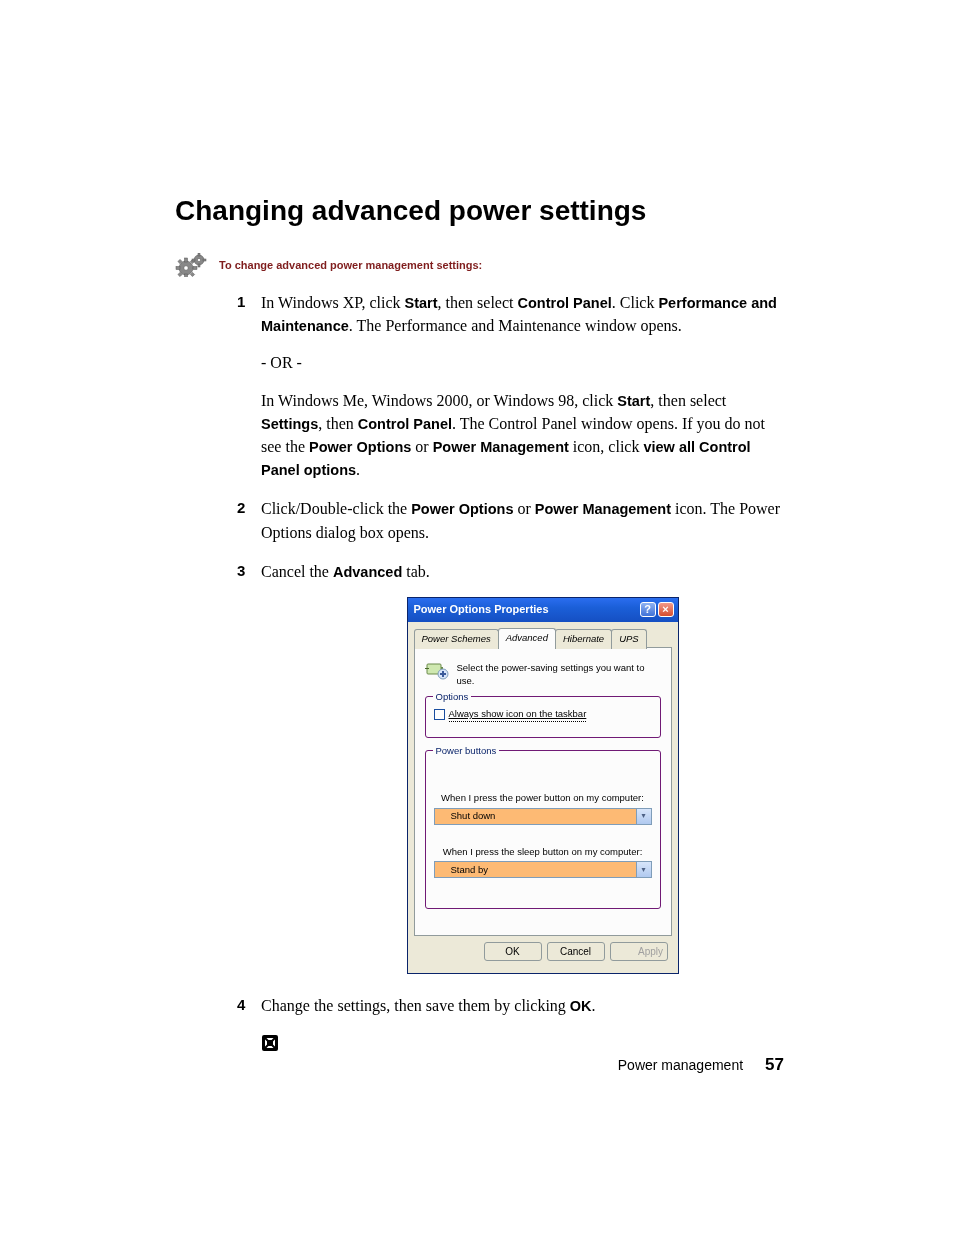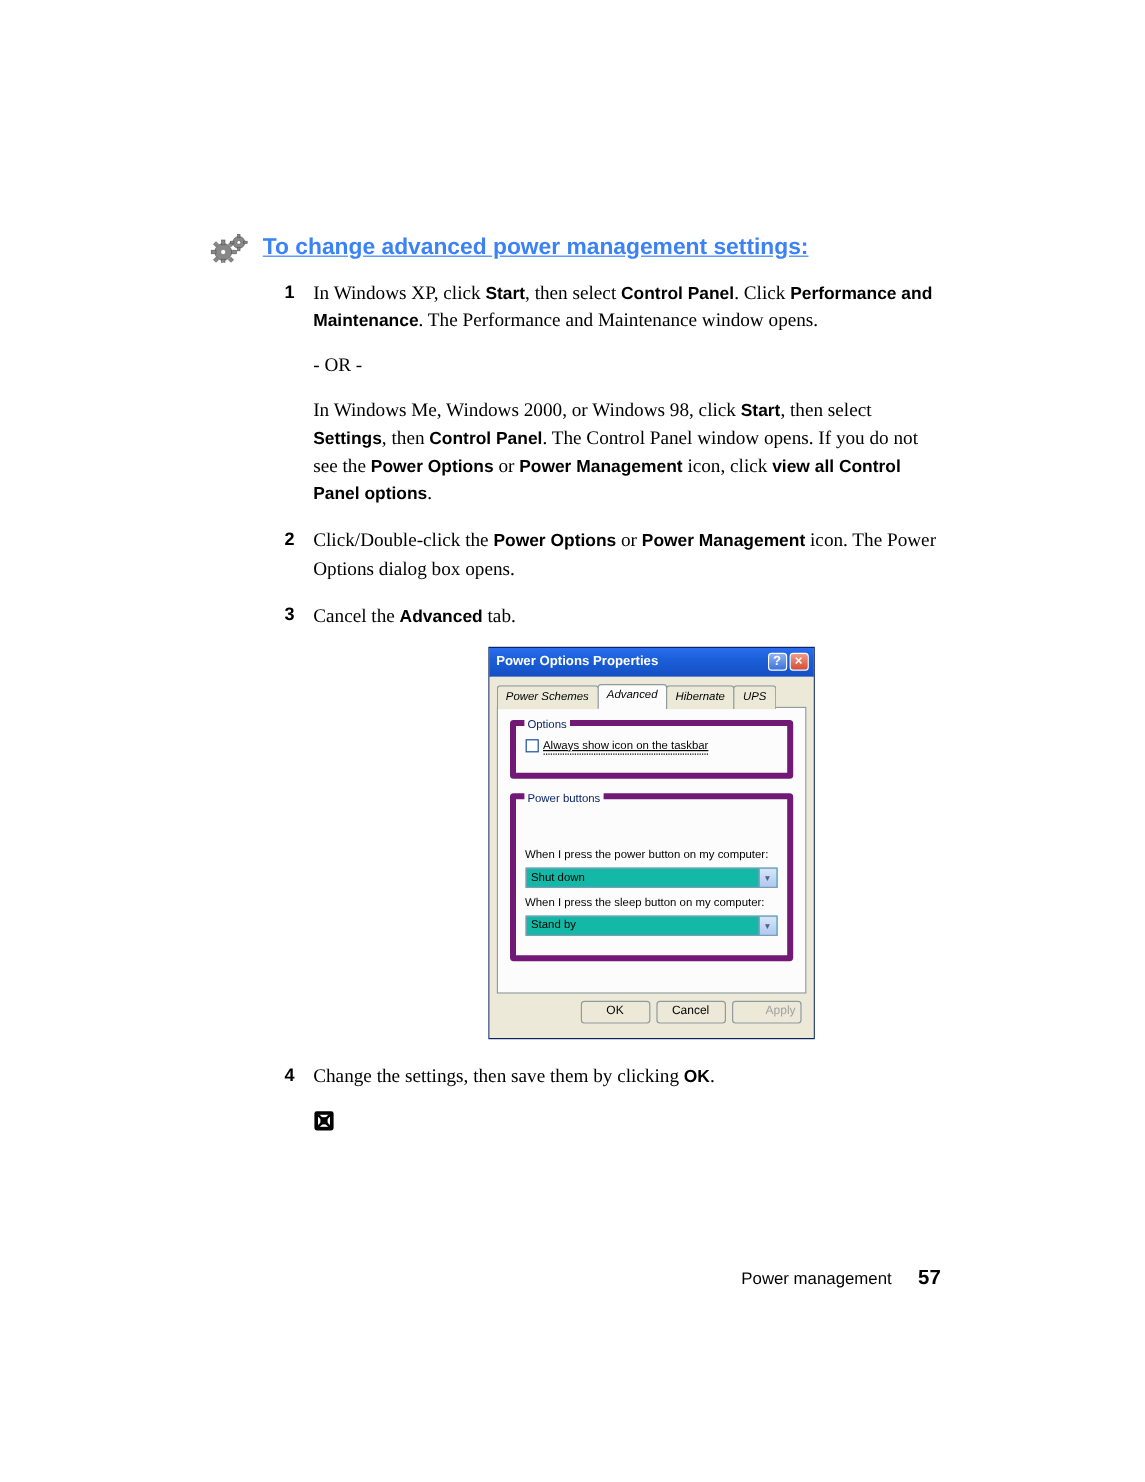--- a/index.html
+++ b/index.html
@@ -28,23 +28,22 @@
     margin-bottom: 14px;
   }
   .gear-icon {
     width: 34px;
     height: 24px;
     flex-shrink: 0;
   }
   .subhead {
     font-family: Arial, Helvetica, sans-serif;
     font-weight: bold;
-    font-size: 19px;
-    color: #3b82f6;
-    text-decoration: underline;
+    font-size: 11px;
+    color: #7f1d1d;
   }
   ol.steps {
     list-style: none;
     counter-reset: step;
     margin-left: 62px;
   }
   ol.steps > li {
     counter-increment: step;
     position: relative;
     padding-left: 24px;
@@ -145,25 +144,26 @@
     gap: 8px;
     margin-bottom: 8px;
   }
   .battery-icon {
     width: 24px;
     height: 22px;
     flex-shrink: 0;
   }
   .pane-desc { font-size: 9.5px; padding-top: 3px; }
   .fieldset {
-    border: 5px solid #701a75;
+    border: 1px solid #701a75;
     border-radius: 3px;
     padding: 10px 8px 10px 8px;
     margin-bottom: 12px;
     position: relative;
+    text-align: center;
   }
   .fieldset .legend {
     position: absolute;
     top: -7px;
     left: 7px;
     background: #fcfcfc;
     padding: 0 3px;
     font-size: 9.5px;
     color: #0a246a;
   }
@@ -189,28 +189,28 @@
     color: #2a8a2a;
     font-size: 9px;
     font-weight: bold;
     line-height: 1;
   }
   .dotted { border-bottom: 1px dotted #000; padding-bottom: 0px; }
   .pb-space { height: 28px; }
   .fld-label { font-size: 9.5px; margin: 2px 0 3px 0; }
   .select {
     border: 1px solid #7f9db9;
-    background: #14b8a6;
+    background: #fdba74;
     height: 17px;
     display: flex;
     align-items: center;
     justify-content: space-between;
-    padding-left: 4px;
+    padding-left: 16px;
     font-size: 9.5px;
-    margin-bottom: 6px;
+    margin-bottom: 20px;
   }
   .select .sel-arrow {
     width: 15px;
     height: 15px;
     background: linear-gradient(to bottom,#d7e5fa,#b0c9ef);
     border-left: 1px solid #7f9db9;
     display: flex;
     align-items: center;
     justify-content: center;
     color: #4d6185;
@@ -248,20 +248,21 @@
     display: flex;
     align-items: baseline;
     gap: 22px;
   }
   .footer .pnum { font-weight: bold; font-size: 17px; }
 </style>
 </head>
 <body>
 
 <div class="page">
+  <h1>Changing advanced power settings</h1>
 
   <div class="subhead-row">
     <span class="gear-icon">
       <svg viewBox="0 0 34 24" width="34" height="24">
         <g fill="#888" stroke="#555" stroke-width="0.5">
           <circle cx="11" cy="15" r="7"></circle>
           <circle cx="11" cy="15" r="2.2" fill="#fff"></circle>
           <g>
             <rect x="9.5" y="5" width="3" height="4"></rect>
             <rect x="9.5" y="21" width="3" height="4" transform="rotate(180 11 23)"></rect>
@@ -308,20 +309,33 @@
             </span>
           </div>
           <div class="dialog-body">
             <div class="tabs">
               <div class="tab">Power Schemes</div>
               <div class="tab active">Advanced</div>
               <div class="tab">Hibernate</div>
               <div class="tab">UPS</div>
             </div>
             <div class="tabpane">
+              <div class="pane-top">
+                <span class="battery-icon">
+                  <svg viewBox="0 0 24 22" width="24" height="22">
+                    <rect x="2" y="6" width="14" height="10" rx="1" fill="#cfe8b0" stroke="#6a8a4a"></rect>
+                    <rect x="16" y="9" width="2" height="4" fill="#6a8a4a"></rect>
+                    <rect x="0" y="10" width="4" height="1" fill="#4a6a2a"></rect>
+                    <circle cx="18" cy="16" r="5" fill="#d7e5fa" stroke="#7f9db9"></circle>
+                    <rect x="17" y="13" width="2" height="6" fill="#3a5a9a"></rect>
+                    <rect x="15" y="15" width="6" height="2" fill="#3a5a9a"></rect>
+                  </svg>
+                </span>
+                <div class="pane-desc">Select the power-saving settings you want to use.</div>
+              </div>
 
               <div class="fieldset">
                 <span class="legend">Options</span>
                 <div class="checkrow">
                   <span class="chk"></span>
                   <span class="dotted">Always show icon on the taskbar</span>
                 </div>
               </div>
 
               <div class="fieldset">

